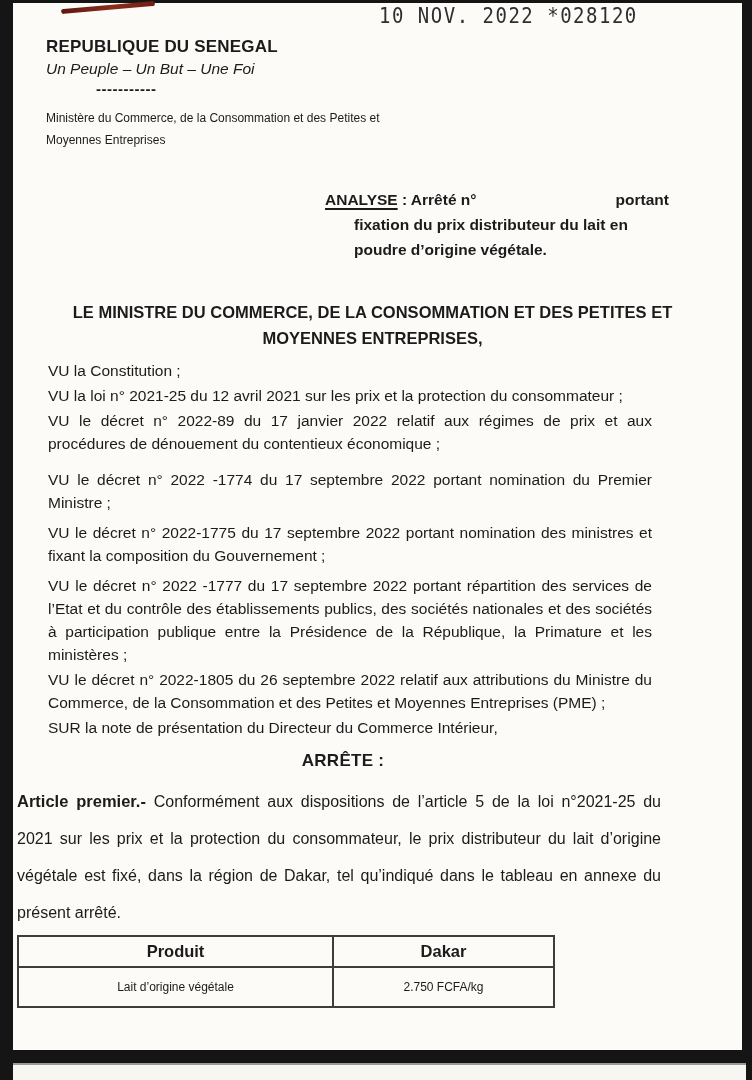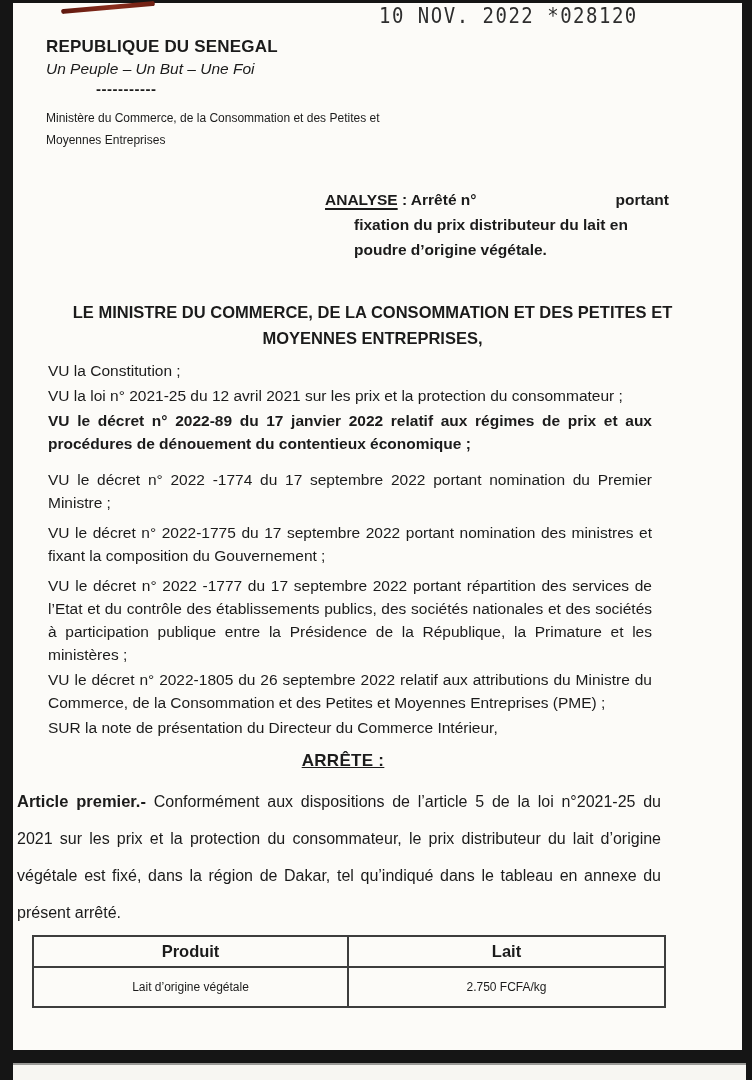--- a/index.html
+++ b/index.html
@@ -44,33 +44,33 @@
   .a-line { white-space:nowrap;margin-left:29px; }
   .minister-heading {
     position:absolute; left:32px; top:296px; width:655px;
     text-align:center; font-weight:bold; font-size:16.5px; line-height:26px;
   }
   .clauses {
     position:absolute; left:35px; top:356px; width:604px;
     font-size:15.5px; line-height:23px; text-align:justify;
   }
   .clauses p { margin:0 0 2px 0; }
-  .clauses p.gap-lg { margin-bottom:13px;font-weight:bold; }
+  .clauses p.gap-lg { margin-bottom:13px; }
   .clauses p.gap-md { margin-bottom:7px; }
   .arrete-heading {
     position:absolute; left:0; top:748px; width:660px;
-    text-align:center; font-weight:bold; font-size:17px; letter-spacing:.3px;text-decoration:underline;
+    text-align:center; font-weight:bold; font-size:17px; letter-spacing:.3px;
   }
   .article {
     position:absolute; left:4px; top:780px; width:644px;
     font-size:16px; line-height:37px; text-align:justify;
   }
   .article b { font-size:16.5px; }
   .price-table {
-    position:absolute; left:19px; top:932px; width:634px;
+    position:absolute; left:4px; top:932px; width:538px;
     border-collapse:collapse; table-layout:fixed;
   }
   .price-table th, .price-table td {
     border:2px solid #3d3d3d; text-align:center; vertical-align:middle;
   }
   .price-table th { height:31px; font-size:16.5px; font-weight:bold; }
   .price-table td { height:40px; font-size:12px; }
   .col-produit { width:315px; }
 </style>
 </head>
@@ -112,21 +112,21 @@
   </div>
 
   <div class="arrete-heading">ARRÊTE :</div>
 
   <div class="article"><b>Article premier.-</b><span> Conformément aux dispositions de l’article 5 de la loi n°2021-25 du 2021 sur les prix et la protection du consommateur, le prix distributeur du lait d’origine végétale est fixé, dans la région de Dakar, tel qu’indiqué dans le tableau en annexe du présent arrêté.</span></div>
 
   <table class="price-table">
     <thead>
       <tr>
         <th class="col-produit">Produit</th>
-        <th>Lait</th>
+        <th>Dakar</th>
       </tr>
     </thead>
     <tbody>
       <tr>
         <td>Lait d’origine végétale</td>
         <td>2.750 FCFA/kg</td>
       </tr>
     </tbody>
   </table>
 

